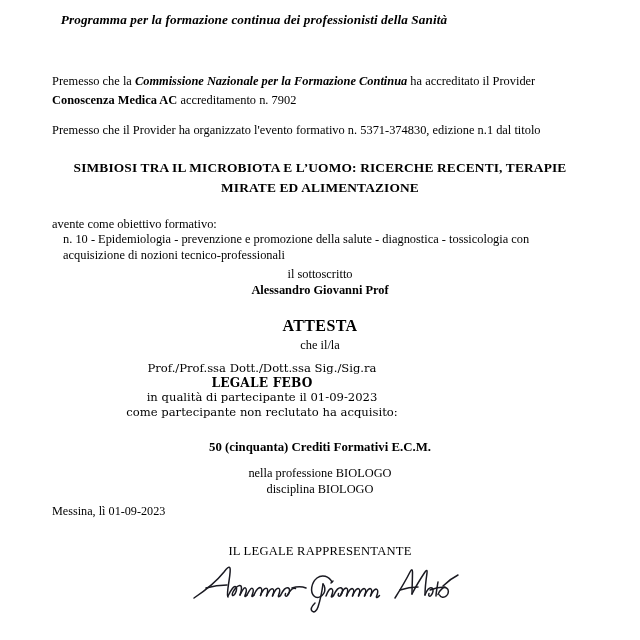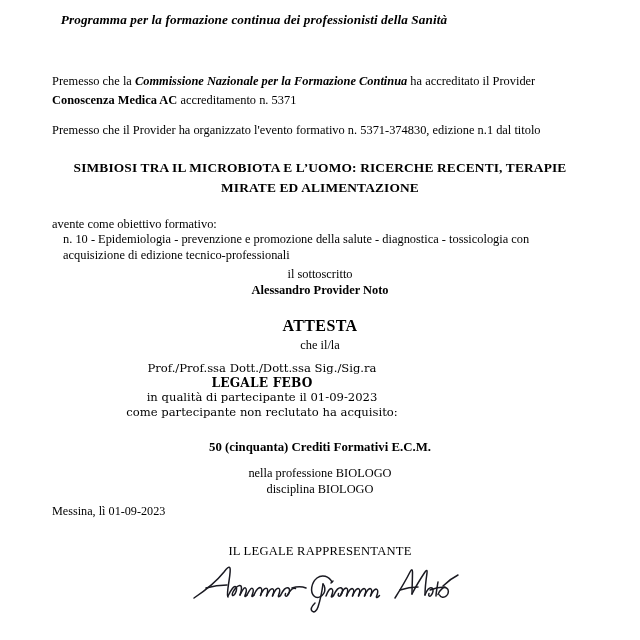--- a/index.html
+++ b/index.html
@@ -203,36 +203,36 @@
 </style>
 </head>
 <body>
 
 <div class="page">
 
   <div class="doc-title">Programma per la formazione continua dei professionisti della Sanità</div>
 
   <div class="premise-1">
     <span>Premesso che la </span><span class="bi">Commissione Nazionale per la Formazione Continua</span><span> ha accreditato il Provider</span><br>
-    <span class="b">Conoscenza Medica AC</span><span> accreditamento n. 5371</span>
+    <span class="b">Conoscenza Medica AC</span><span> accreditamento n. 7902</span>
   </div>
 
   <div class="premise-2">Premesso che il Provider ha organizzato l'evento formativo n. 5371-374830, edizione n.1 dal titolo</div>
 
   <div class="event-title">SIMBIOSI TRA IL MICROBIOTA E L’UOMO: RICERCHE RECENTI, TERAPIE MIRATE ED ALIMENTAZIONE</div>
 
   <div class="objective-label">avente come obiettivo formativo:</div>
   <div class="objective-text">
     <span>n. 10 - Epidemiologia - prevenzione e promozione della salute - diagnostica - tossicologia con</span>
-    <span class="last-line">acquisizione di edizione tecnico-professionali</span>
+    <span class="last-line">acquisizione di nozioni tecnico-professionali</span>
   </div>
 
   <div class="signer-block">
     <div>il sottoscritto</div>
-    <div class="name">Alessandro Provider Noto</div>
+    <div class="name">Alessandro Giovanni Prof</div>
   </div>
 
   <div class="attesta">ATTESTA</div>
   <div class="attesta-sub">che il/la</div>
 
   <div class="participant">
     <div>Prof./Prof.ssa Dott./Dott.ssa Sig./Sig.ra</div>
     <div class="pname">LEGALE FEBO</div>
     <div>in qualità di partecipante il 01-09-2023</div>
     <div>come partecipante non reclutato ha acquisito:</div>

